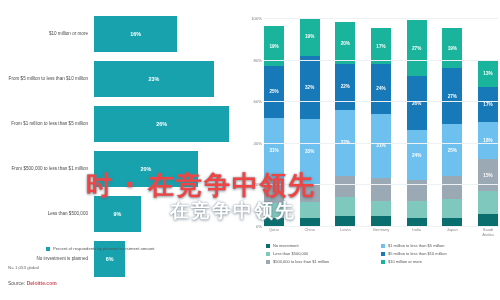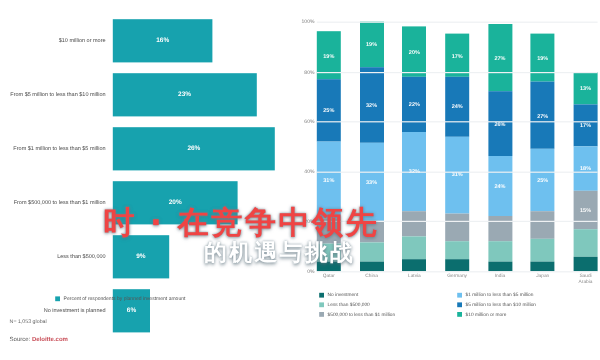--- a/index.html
+++ b/index.html
@@ -316,16 +316,16 @@
         </div>
         <div class="litem">
           <span class="lsw" style="background: rgb(26, 179, 155);"></span>
           <span class="ltxt">$10 million or more</span>
         </div>
       </div>
   </div>
 
   <div class="wm">
     <div class="wm1">时 · 在竞争中领先</div>
-    <div class="wm2">的机遇与挑战</div>
+    <div class="wm2">在竞争中领先</div>
   </div>
 
 </div>
 
 </body></html>

